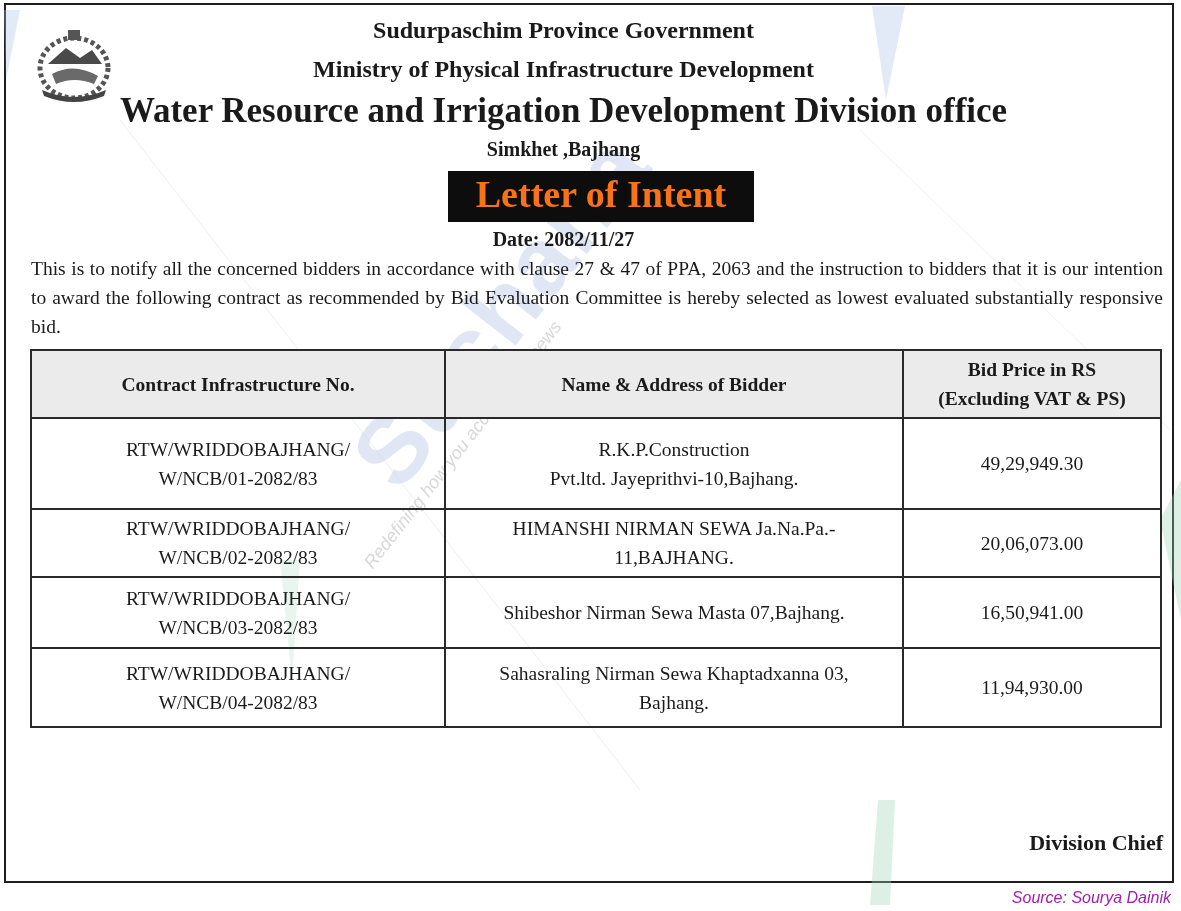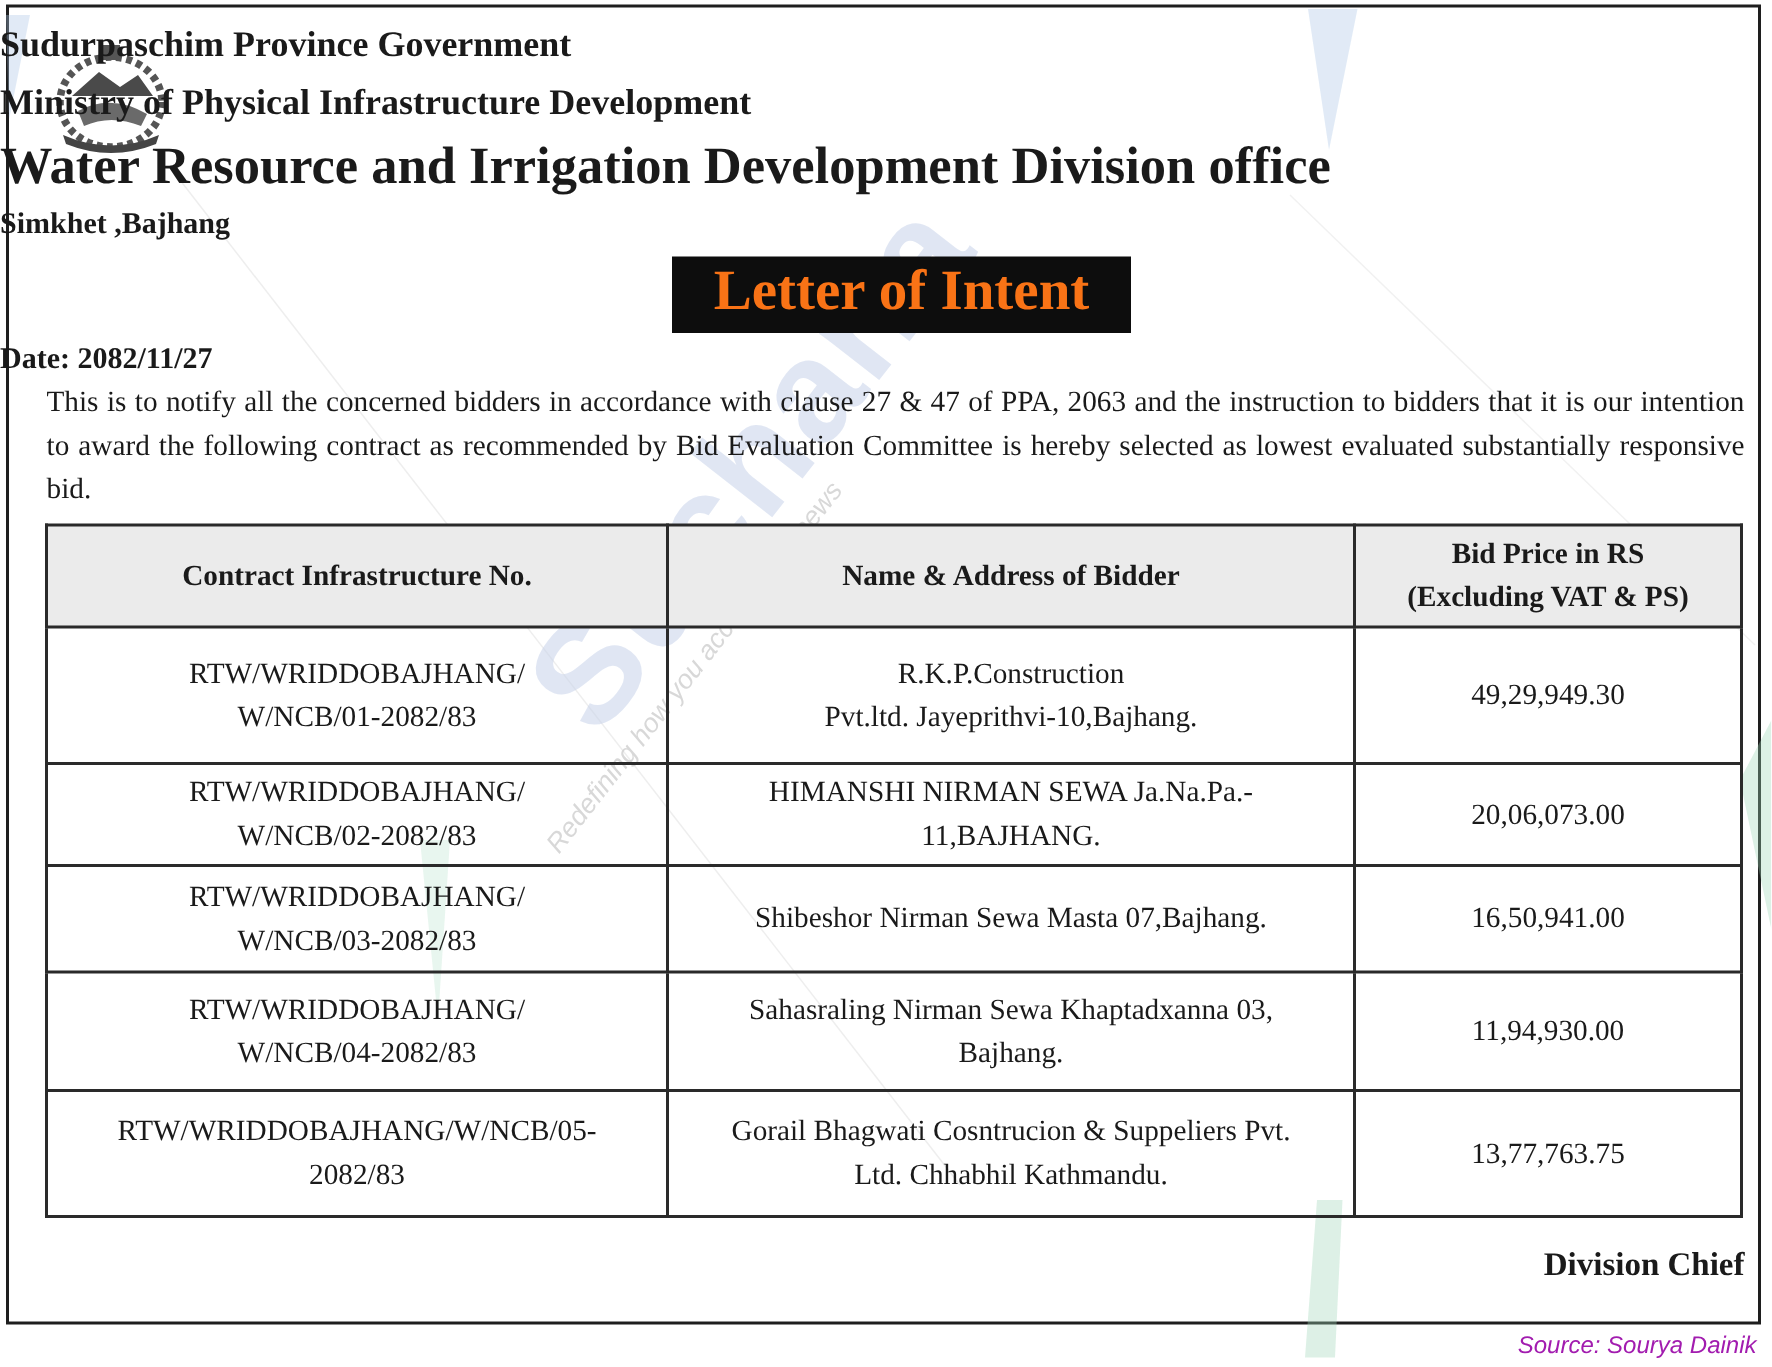--- a/index.html
+++ b/index.html
@@ -17,21 +17,21 @@
     transform-origin: left top; font-family: "Liberation Sans", sans-serif;
     font-weight: bold; font-size: 96px; color: #c8d3ea; opacity: 0.55; letter-spacing: 2px;
     white-space: nowrap; pointer-events: none;
   }
   .wm-sub {
     position: absolute; left: 360px; top: 560px; transform: rotate(-52deg);
     transform-origin: left top; font-family: "Liberation Sans", sans-serif;
     font-style: italic; font-size: 18px; color: #c8c8c8; opacity: 0.7; white-space: nowrap;
   }
   .emblem { position: absolute; left: 28px; top: 24px; width: 92px; height: 82px; }
-  .h1 { position: absolute; left: 0; width: 1127px; font-weight: bold; }
+  .h1 { position: absolute; left: 0; width: 1127px; text-align: center; font-weight: bold; }
   .t-gov { top: 17px; font-size: 24px; }
   .t-min { top: 56px; font-size: 24px; }
   .t-office { top: 91px; font-size: 35px; }
   .t-loc { top: 138px; font-size: 20px; }
   .title-box {
     position: absolute; left: 448px; top: 171px; width: 306px; height: 51px;
     background: #0d0d0d; color: #f97316; text-align: center; font-weight: bold;
     font-size: 38px; line-height: 46px;
   }
   .t-date { top: 228px; font-size: 20px; }
@@ -141,28 +141,17 @@
       <td>
         <div>RTW/WRIDDOBAJHANG/</div>
         <div>W/NCB/04-2082/83</div>
       </td>
       <td class="addr">
         <div>Sahasraling Nirman Sewa Khaptadxanna 03,</div>
         <div>Bajhang.</div>
       </td>
       <td>11,94,930.00</td>
     </tr>
-    <tr class="r5">
-      <td>
-        <div>RTW/WRIDDOBAJHANG/W/NCB/05-</div>
-        <div>2082/83</div>
-      </td>
-      <td class="addr">
-        <div>Gorail Bhagwati Cosntrucion &amp; Suppeliers Pvt.</div>
-        <div>Ltd. Chhabhil Kathmandu.</div>
-      </td>
-      <td>13,77,763.75</td>
-    </tr>
   </tbody>
 </table>
 
 <div class="sign">Division Chief</div>
 <div class="source">Source: Sourya Dainik</div>
 
 </body></html>

